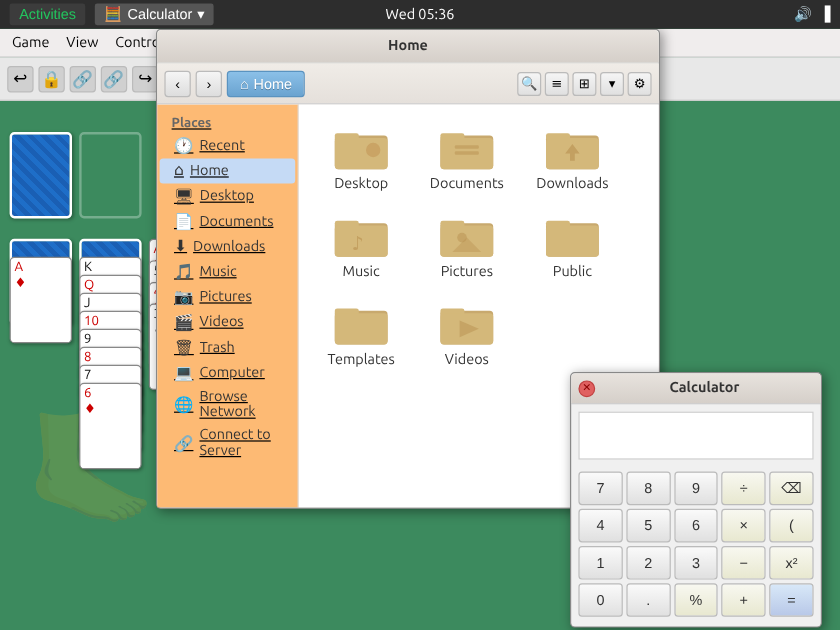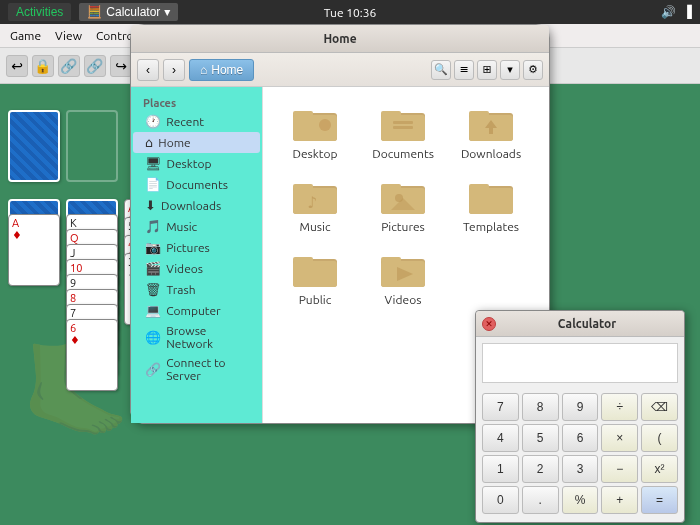--- a/index.html
+++ b/index.html
@@ -100,21 +100,21 @@
 
     
     .fm-window {
       position: absolute;
       top: 24px;
       left: 130px;
       width: 420px;
       height: 400px;
       background: #f5f4f0;
       border: 1px solid #888;
-      border-radius: 14px;
+      border-radius: 4px;
       box-shadow: 2px 2px 10px rgba(0,0,0,0.4);
       display: flex;
       flex-direction: column;
       z-index: 50;
     }
     .fm-titlebar {
       height: 28px;
       background: linear-gradient(to bottom, #e8e3de, #d5cfc9);
       border-bottom: 1px solid #bbb;
       display: flex;
@@ -175,25 +175,26 @@
     }
 
     .fm-body {
       display: flex;
       flex: 1;
       overflow: hidden;
     }
 
     
     .fm-sidebar {
-      width: 132px;
-      background: #5eead4;
+      width: 118px;
+      background: #fdba74;
       border-right: 1px solid #ddd;
       overflow-y: auto;
       padding: 6px 0;
+      text-decoration: underline;
     }
     .sidebar-section-title {
       font-size: 11px;
       font-weight: bold;
       color: #666;
       padding: 4px 12px 2px;
     }
     .sidebar-item {
       display: flex;
       align-items: center;
@@ -349,21 +350,21 @@
 <div class="topbar">
   <div class="topbar-left">
     <button class="activities-btn">Activities</button>
     <button class="calc-btn-top">
       <span>🧮</span>
       <span>Calculator</span>
       <span>▾</span>
     </button>
   </div>
   <div class="topbar-center">
-    <span>Tue 10:36</span>
+    <span>Wed 05:36</span>
   </div>
   <div class="topbar-right">
     <span>🔊</span>
     <span>▐</span>
   </div>
 </div>
 
 <div class="solitaire-bg">
 
   <div class="solitaire-menubar">
@@ -609,31 +610,31 @@
         <span class="folder-label">Pictures</span>
       </div>
       <div class="folder-item">
         <div class="folder-icon">
           <svg viewBox="0 0 48 40" fill="none">
             <rect x="2" y="10" width="44" height="28" rx="3" fill="#c8a96e"></rect>
             <rect x="2" y="8" width="20" height="6" rx="2" fill="#d4b87a"></rect>
             <rect x="2" y="12" width="44" height="26" rx="3" fill="#d4b87a"></rect>
           </svg>
         </div>
+        <span class="folder-label">Public</span>
+      </div>
+      <div class="folder-item">
+        <div class="folder-icon">
+          <svg viewBox="0 0 48 40" fill="none">
+            <rect x="2" y="10" width="44" height="28" rx="3" fill="#c8a96e"></rect>
+            <rect x="2" y="8" width="20" height="6" rx="2" fill="#d4b87a"></rect>
+            <rect x="2" y="12" width="44" height="26" rx="3" fill="#d4b87a"></rect>
+          </svg>
+        </div>
         <span class="folder-label">Templates</span>
-      </div>
-      <div class="folder-item">
-        <div class="folder-icon">
-          <svg viewBox="0 0 48 40" fill="none">
-            <rect x="2" y="10" width="44" height="28" rx="3" fill="#c8a96e"></rect>
-            <rect x="2" y="8" width="20" height="6" rx="2" fill="#d4b87a"></rect>
-            <rect x="2" y="12" width="44" height="26" rx="3" fill="#d4b87a"></rect>
-          </svg>
-        </div>
-        <span class="folder-label">Public</span>
       </div>
       <div class="folder-item">
         <div class="folder-icon">
           <svg viewBox="0 0 48 40" fill="none">
             <rect x="2" y="10" width="44" height="28" rx="3" fill="#c8a96e"></rect>
             <rect x="2" y="8" width="20" height="6" rx="2" fill="#d4b87a"></rect>
             <rect x="2" y="12" width="44" height="26" rx="3" fill="#d4b87a"></rect>
             <polygon points="18,18 34,25 18,32" fill="#b89050" opacity="0.5"></polygon>
           </svg>
         </div>

